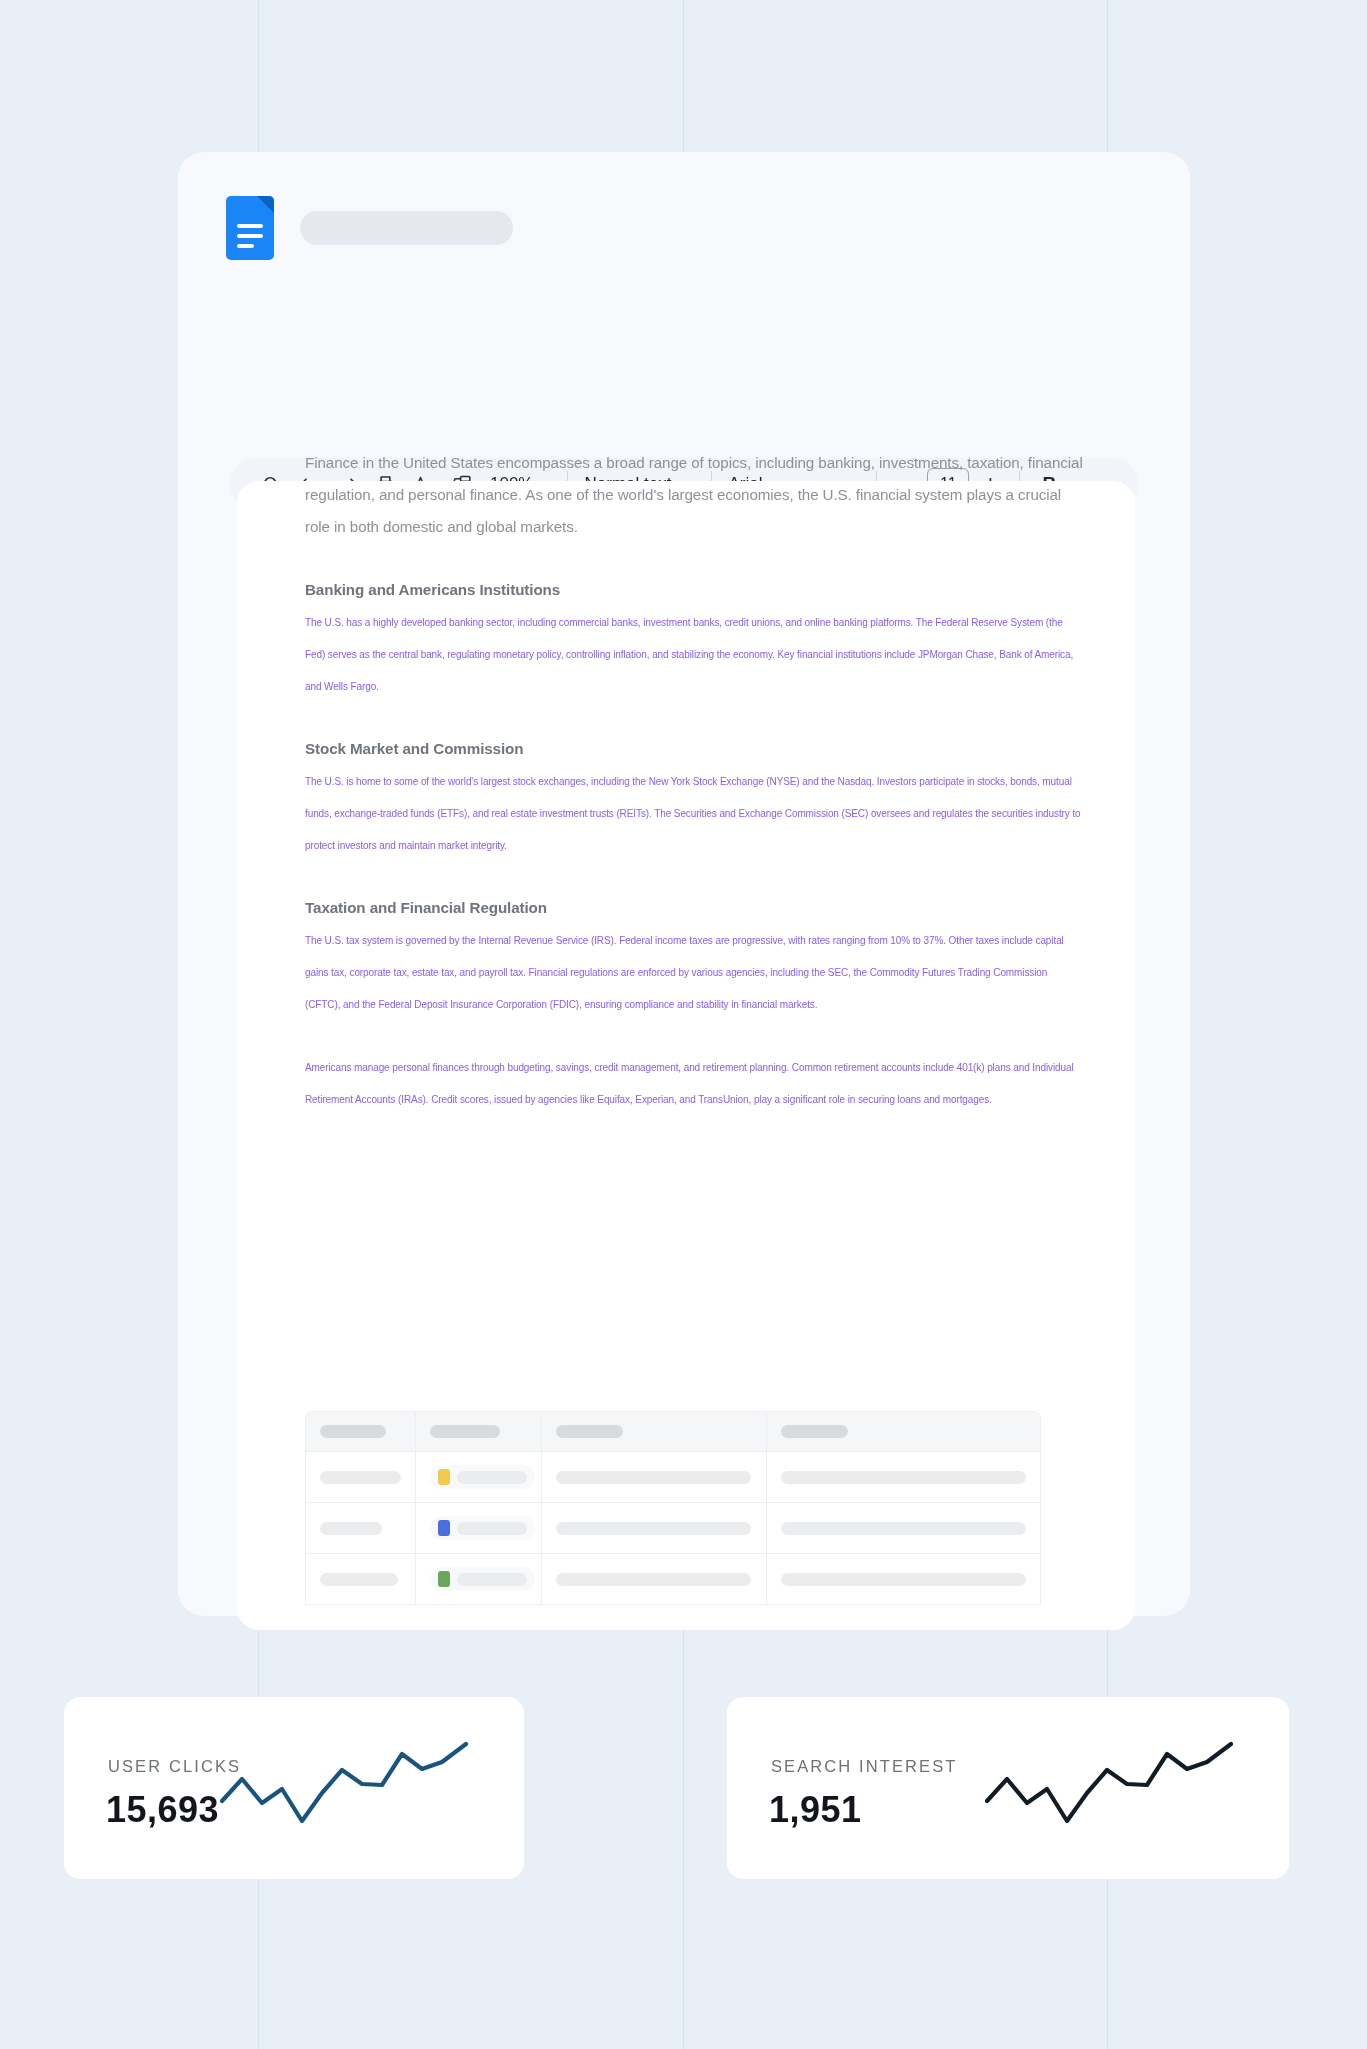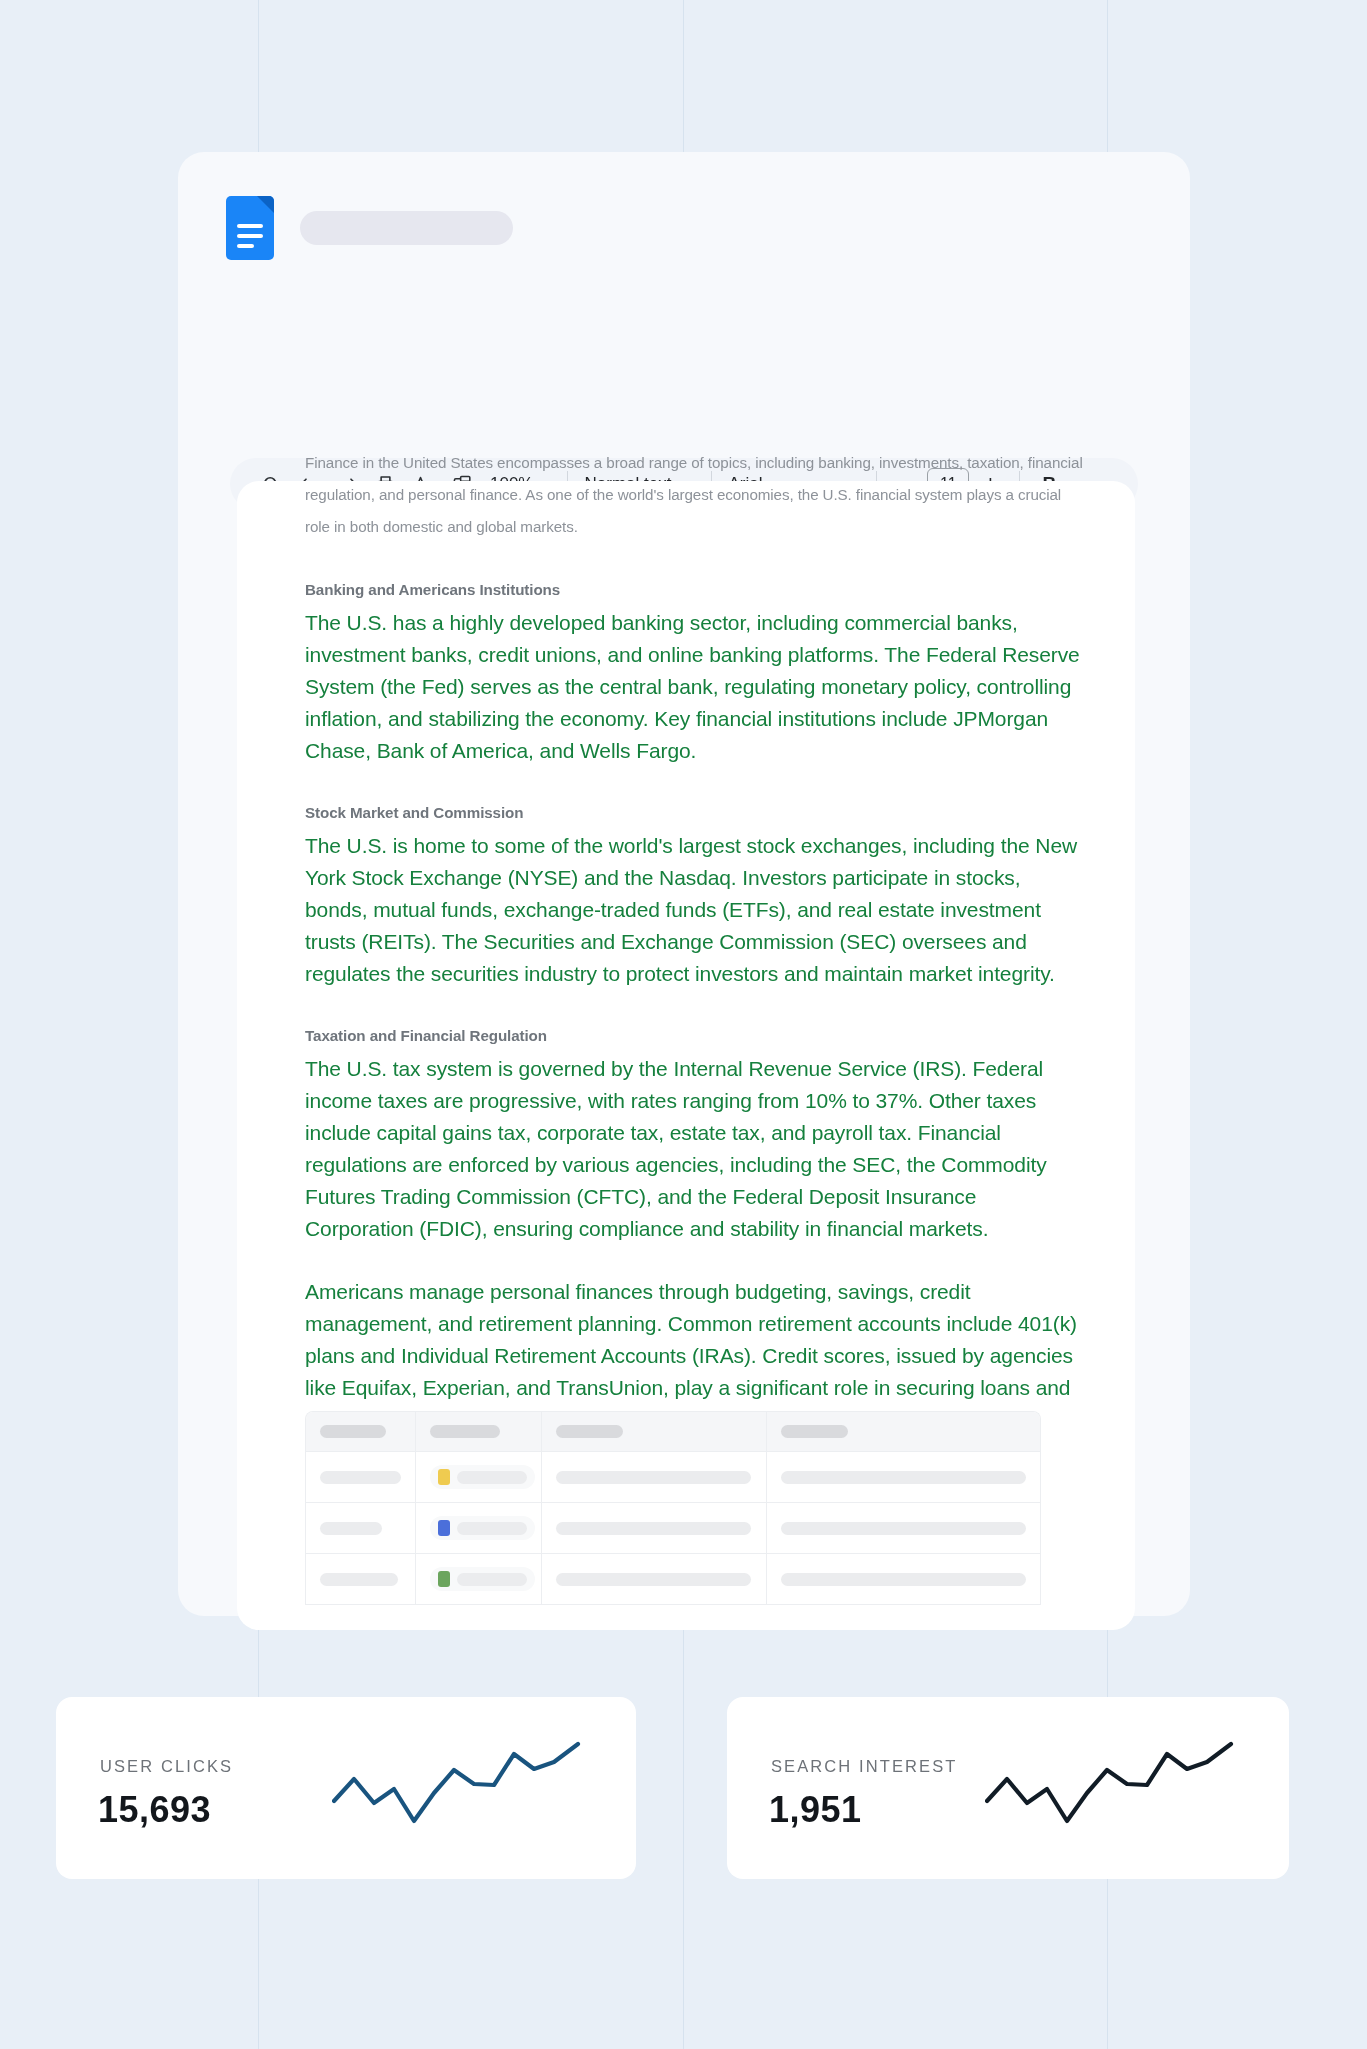--- a/index.html
+++ b/index.html
@@ -210,23 +210,23 @@
   .doc-h {
     font-size: 15.2px;
     line-height: 30px;
     color: #6f757c;
     font-weight: bold;
     letter-spacing: -0.1px;
     margin-bottom: 2px;
   }
   .doc-sec { margin-bottom: 31px; }
   .doc-sec .doc-body {
-    font-size: 21px;
+    font-size: 10px;
     line-height: 32px;
-    color: #15803d;
+    color: #8b5cf6;
     letter-spacing: -0.1px;
   }
 
   
   .skel-table {
     position: absolute;
     left: 305px;
     top: 1411px;
     width: 736px;
     z-index: 4;
@@ -291,21 +291,21 @@
 
   
   .stat-card {
     position: absolute;
     top: 1697px;
     height: 182px;
     background: #ffffff;
     border-radius: 16px;
     z-index: 5;
   }
-  .stat-left  { left: 56px;  width: 580px; }
+  .stat-left  { left: 64px;  width: 460px; }
   .stat-right { left: 727px; width: 562px; }
 
   .stat-label {
     position: absolute;
     left: 44px;
     top: 60px;
     font-size: 16.5px;
     letter-spacing: 2.1px;
     color: #6d7278;
   }

